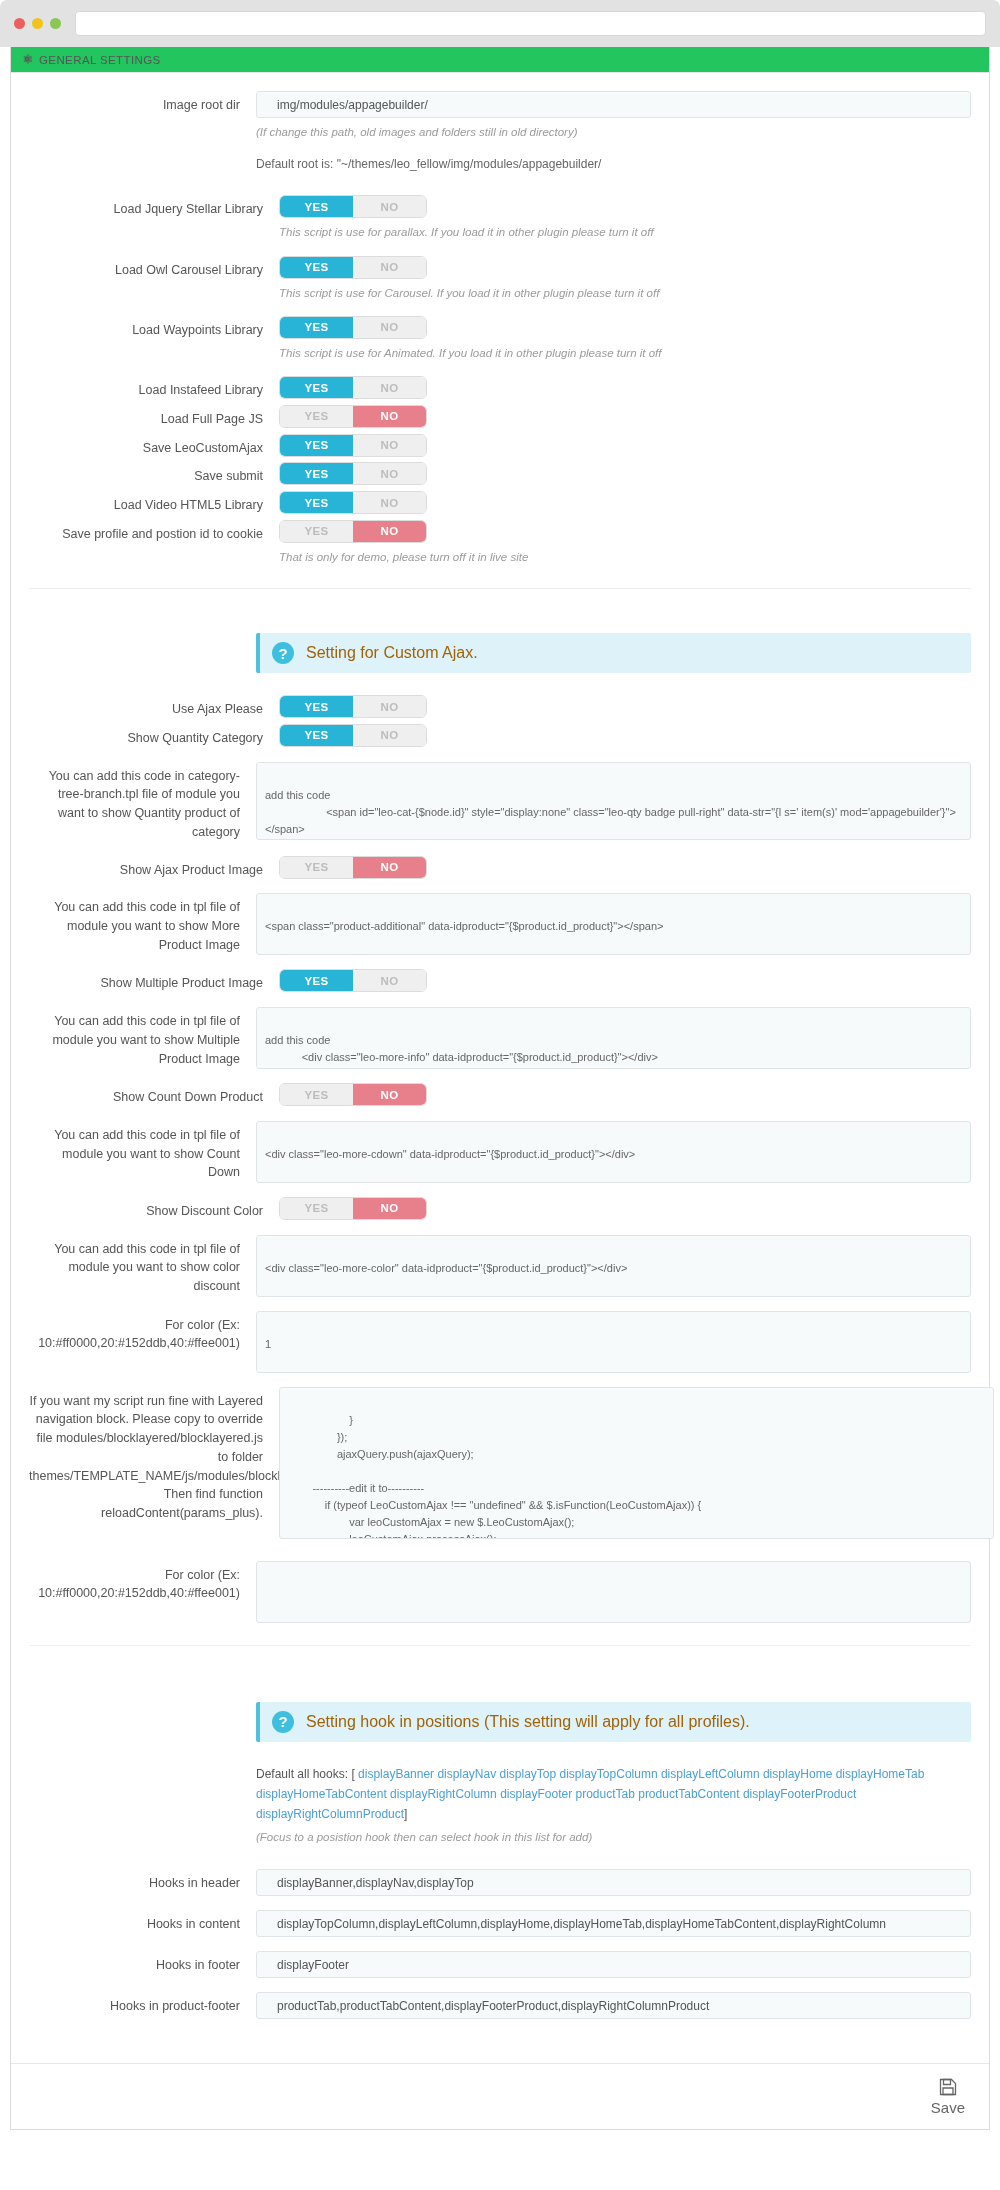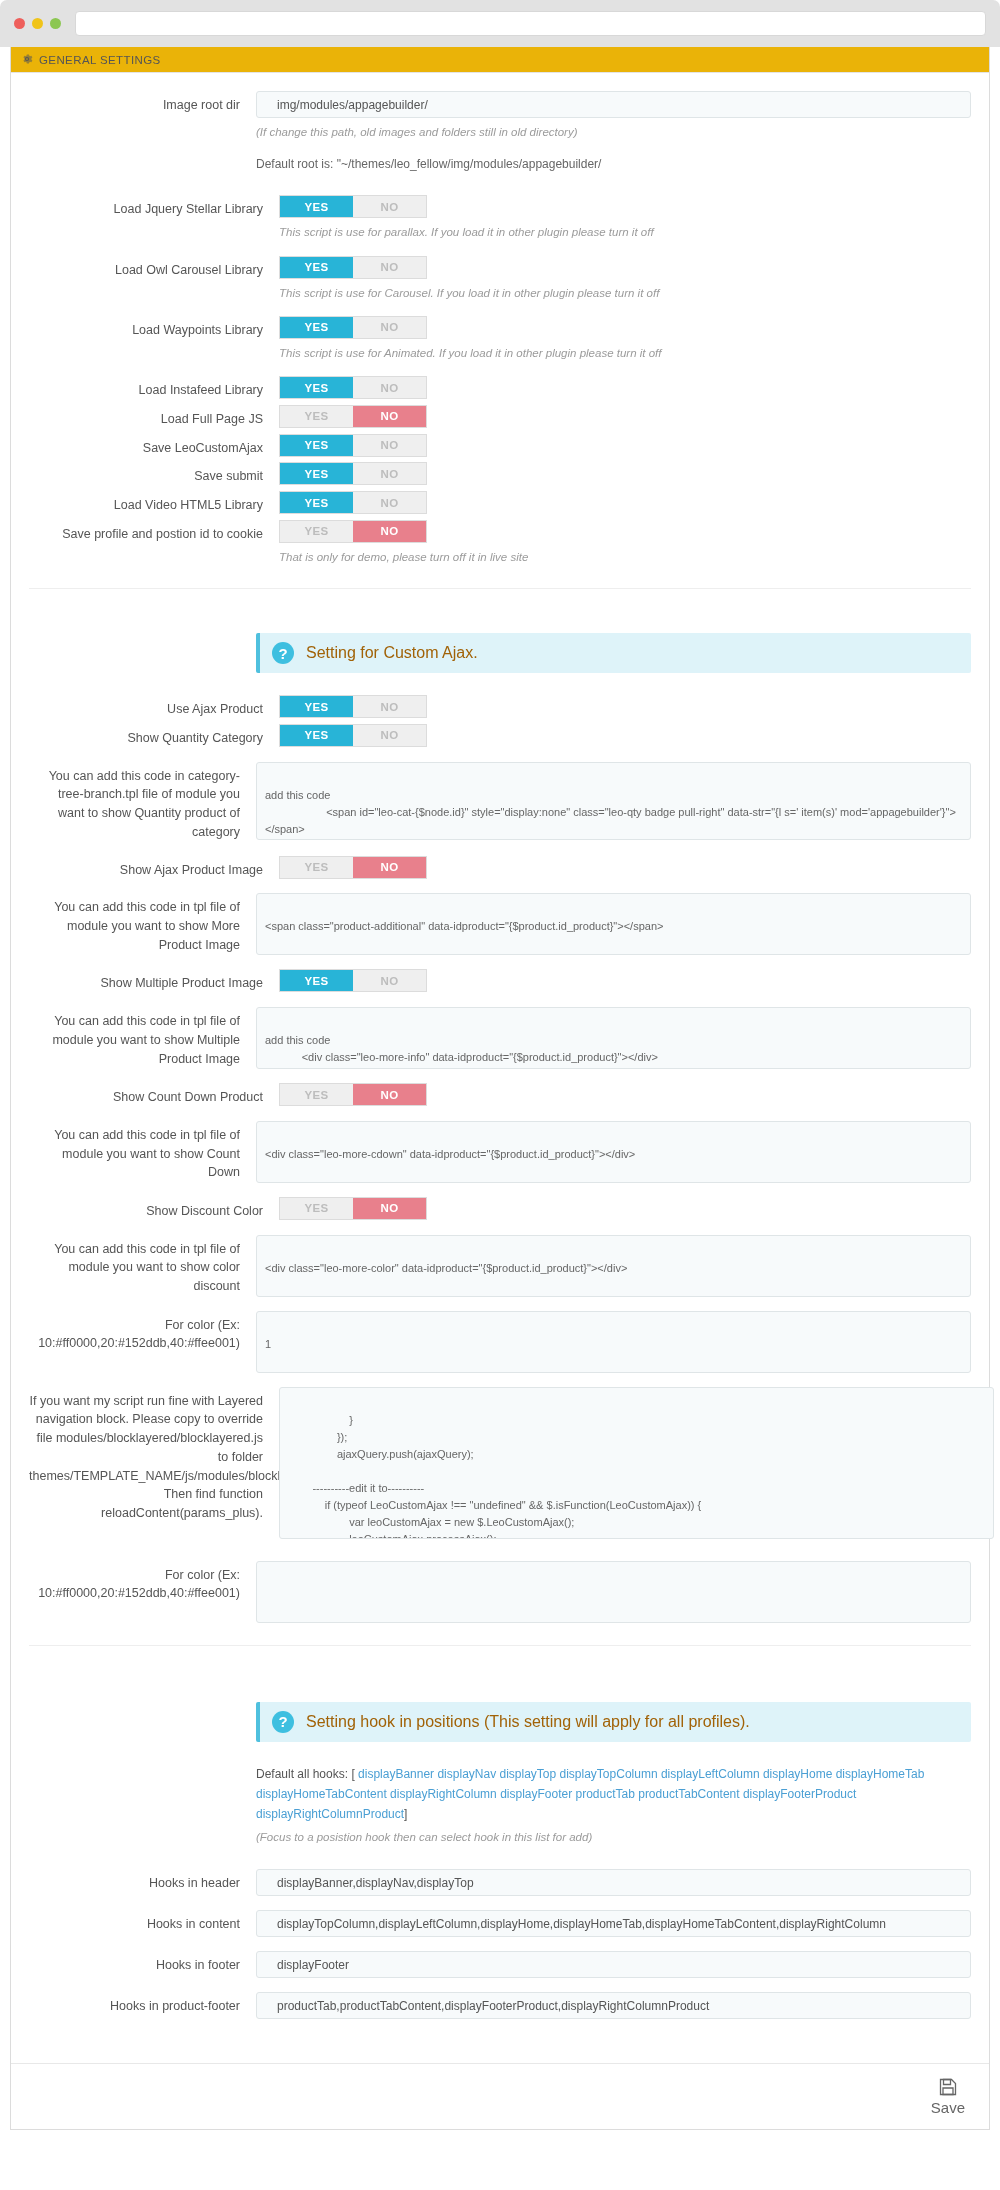--- a/index.html
+++ b/index.html
@@ -41,21 +41,21 @@
   .panel{
     margin:0 10px;
     background:#fff;
     border:1px solid #dcdcdc;
     border-top:none;
   }
   .panel-heading{
     height:26px;
     display:flex; align-items:center;
     padding:0 10px;
-    background:#eab308;
+    background:#22c55e;
     border-bottom:1px solid #e4e4e4;
     font-size:11.5px;
     letter-spacing:.4px;
     color:#555;
     text-transform:uppercase;
   }
   .panel-heading .gear{
     margin-right:6px; font-size:12px; color:#555;
     display:inline-block; line-height:1;
   }
@@ -104,21 +104,21 @@
     font-size:12px;
     color:#666;
     margin-top:14px;
     line-height:1.5;
   }
 
   
   .switch{
     display:inline-flex;
     border:1px solid #dcdcdc;
-    border-radius:0;
+    border-radius:6px;
     overflow:hidden;
     height:23px;
     width:148px;
     user-select:none;
   }
   .switch span{
     flex:1;
     display:flex; align-items:center; justify-content:center;
     font-size:11.5px; font-weight:bold;
     letter-spacing:.3px;
@@ -345,21 +345,21 @@
         <div class="row-field">
           <div class="alert">
             <span class="q">?</span>
             <span class="txt">Setting for Custom Ajax.</span>
           </div>
         </div>
       </div>
       <div class="spacer-md"></div>
 
       <div class="row">
-        <div class="row-label">Use Ajax Product</div>
+        <div class="row-label">Use Ajax Please</div>
         <div class="row-field">
           <div class="switch">
             <span class="on-yes">YES</span>
             <span>NO</span>
           </div>
         </div>
       </div>
       <div style="height:5px"></div>
 
       <div class="row">

